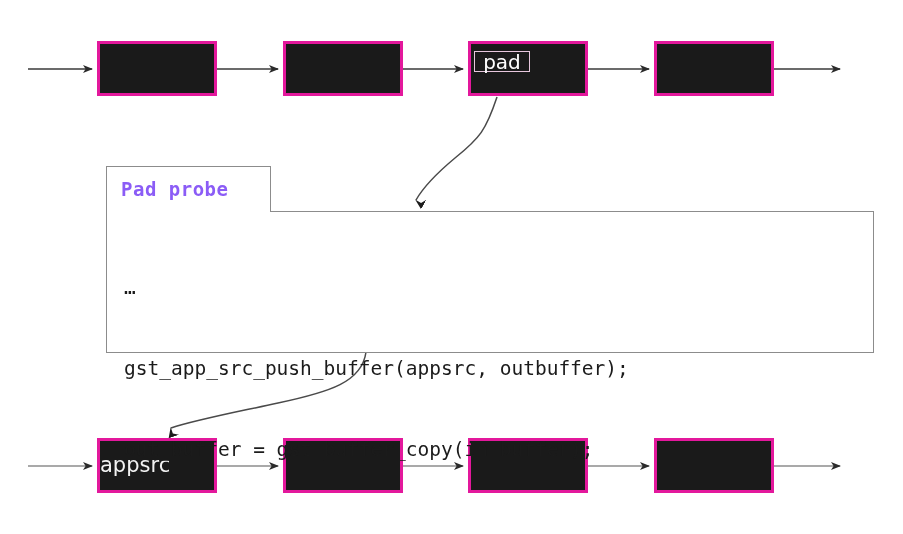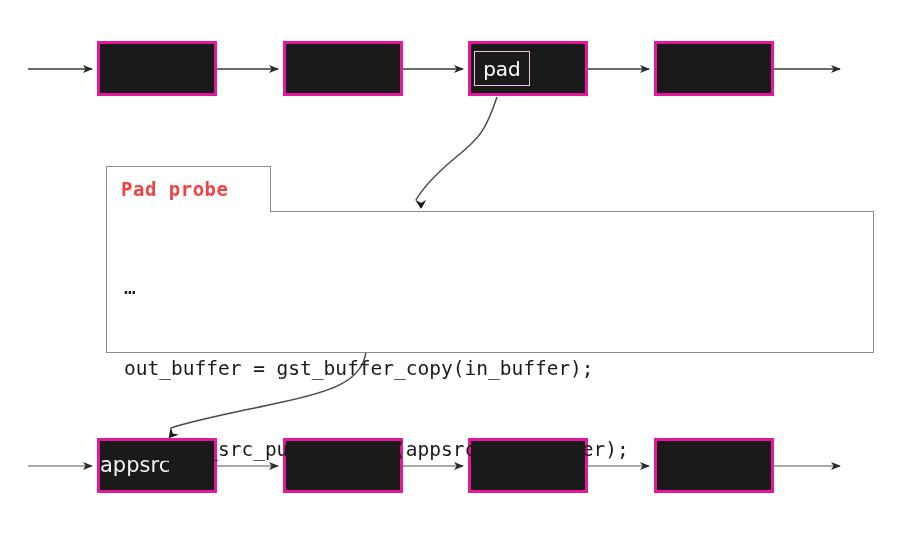--- a/index.html
+++ b/index.html
@@ -77,21 +77,21 @@
     border: 1px solid #8c8c8c;
     background: #ffffff;
     display: flex;
     align-items: center;
     z-index: 3;
   }
   #probe-tab-label {
     font-family: "DejaVu Sans Mono", monospace;
     font-weight: bold;
     font-size: 19px;
-    color: #ef4444;
+    color: #8b5cf6;
     padding-left: 14px;
     letter-spacing: 0.5px;
     white-space: nowrap;
   }
   #probe-body {
     position: absolute;
     left: 0;
     top: 45px;
     width: 768px;
     height: 142px;
@@ -169,39 +169,39 @@
   </div>
 
   <div class="element-box" style="left:283px; top:41px; width:120px; height:55px;">
     <span class="element-label"></span>
   </div>
 
   <div class="element-box" style="left:468px; top:41px; width:120px; height:55px;">
     <span class="element-label"></span>
   </div>
 
-  <div class="pad-box" style="left:474px; top:51px; width:56px; height:35px;">
+  <div class="pad-box" style="left:474px; top:51px; width:56px; height:21px;">
     <span class="pad-label">pad</span>
   </div>
 
   <div class="element-box" style="left:654px; top:41px; width:120px; height:55px;">
     <span class="element-label"></span>
   </div>
 
   <div id="probe-panel">
     <div id="probe-body"></div>
     <div id="tab-mask"></div>
     <div id="probe-tab">
       <span id="probe-tab-label">Pad probe</span>
     </div>
 
     <div id="code-block" style="position:absolute; left:18px; top:54px; z-index:2;">
       <div class="code-line">…</div>
+      <div class="code-line">gst_app_src_push_buffer(appsrc, outbuffer);</div>
       <div class="code-line">out_buffer = gst_buffer_copy(in_buffer);</div>
-      <div class="code-line">gst_app_src_push_buffer(appsrc, outbuffer);</div>
       <div class="code-line">…</div>
     </div>
   </div>
 
   <div class="element-box" style="left:97px; top:438px; width:120px; height:55px;">
     <span class="element-label">appsrc</span>
   </div>
 
   <div class="element-box" style="left:283px; top:438px; width:120px; height:55px;">
     <span class="element-label"></span>

